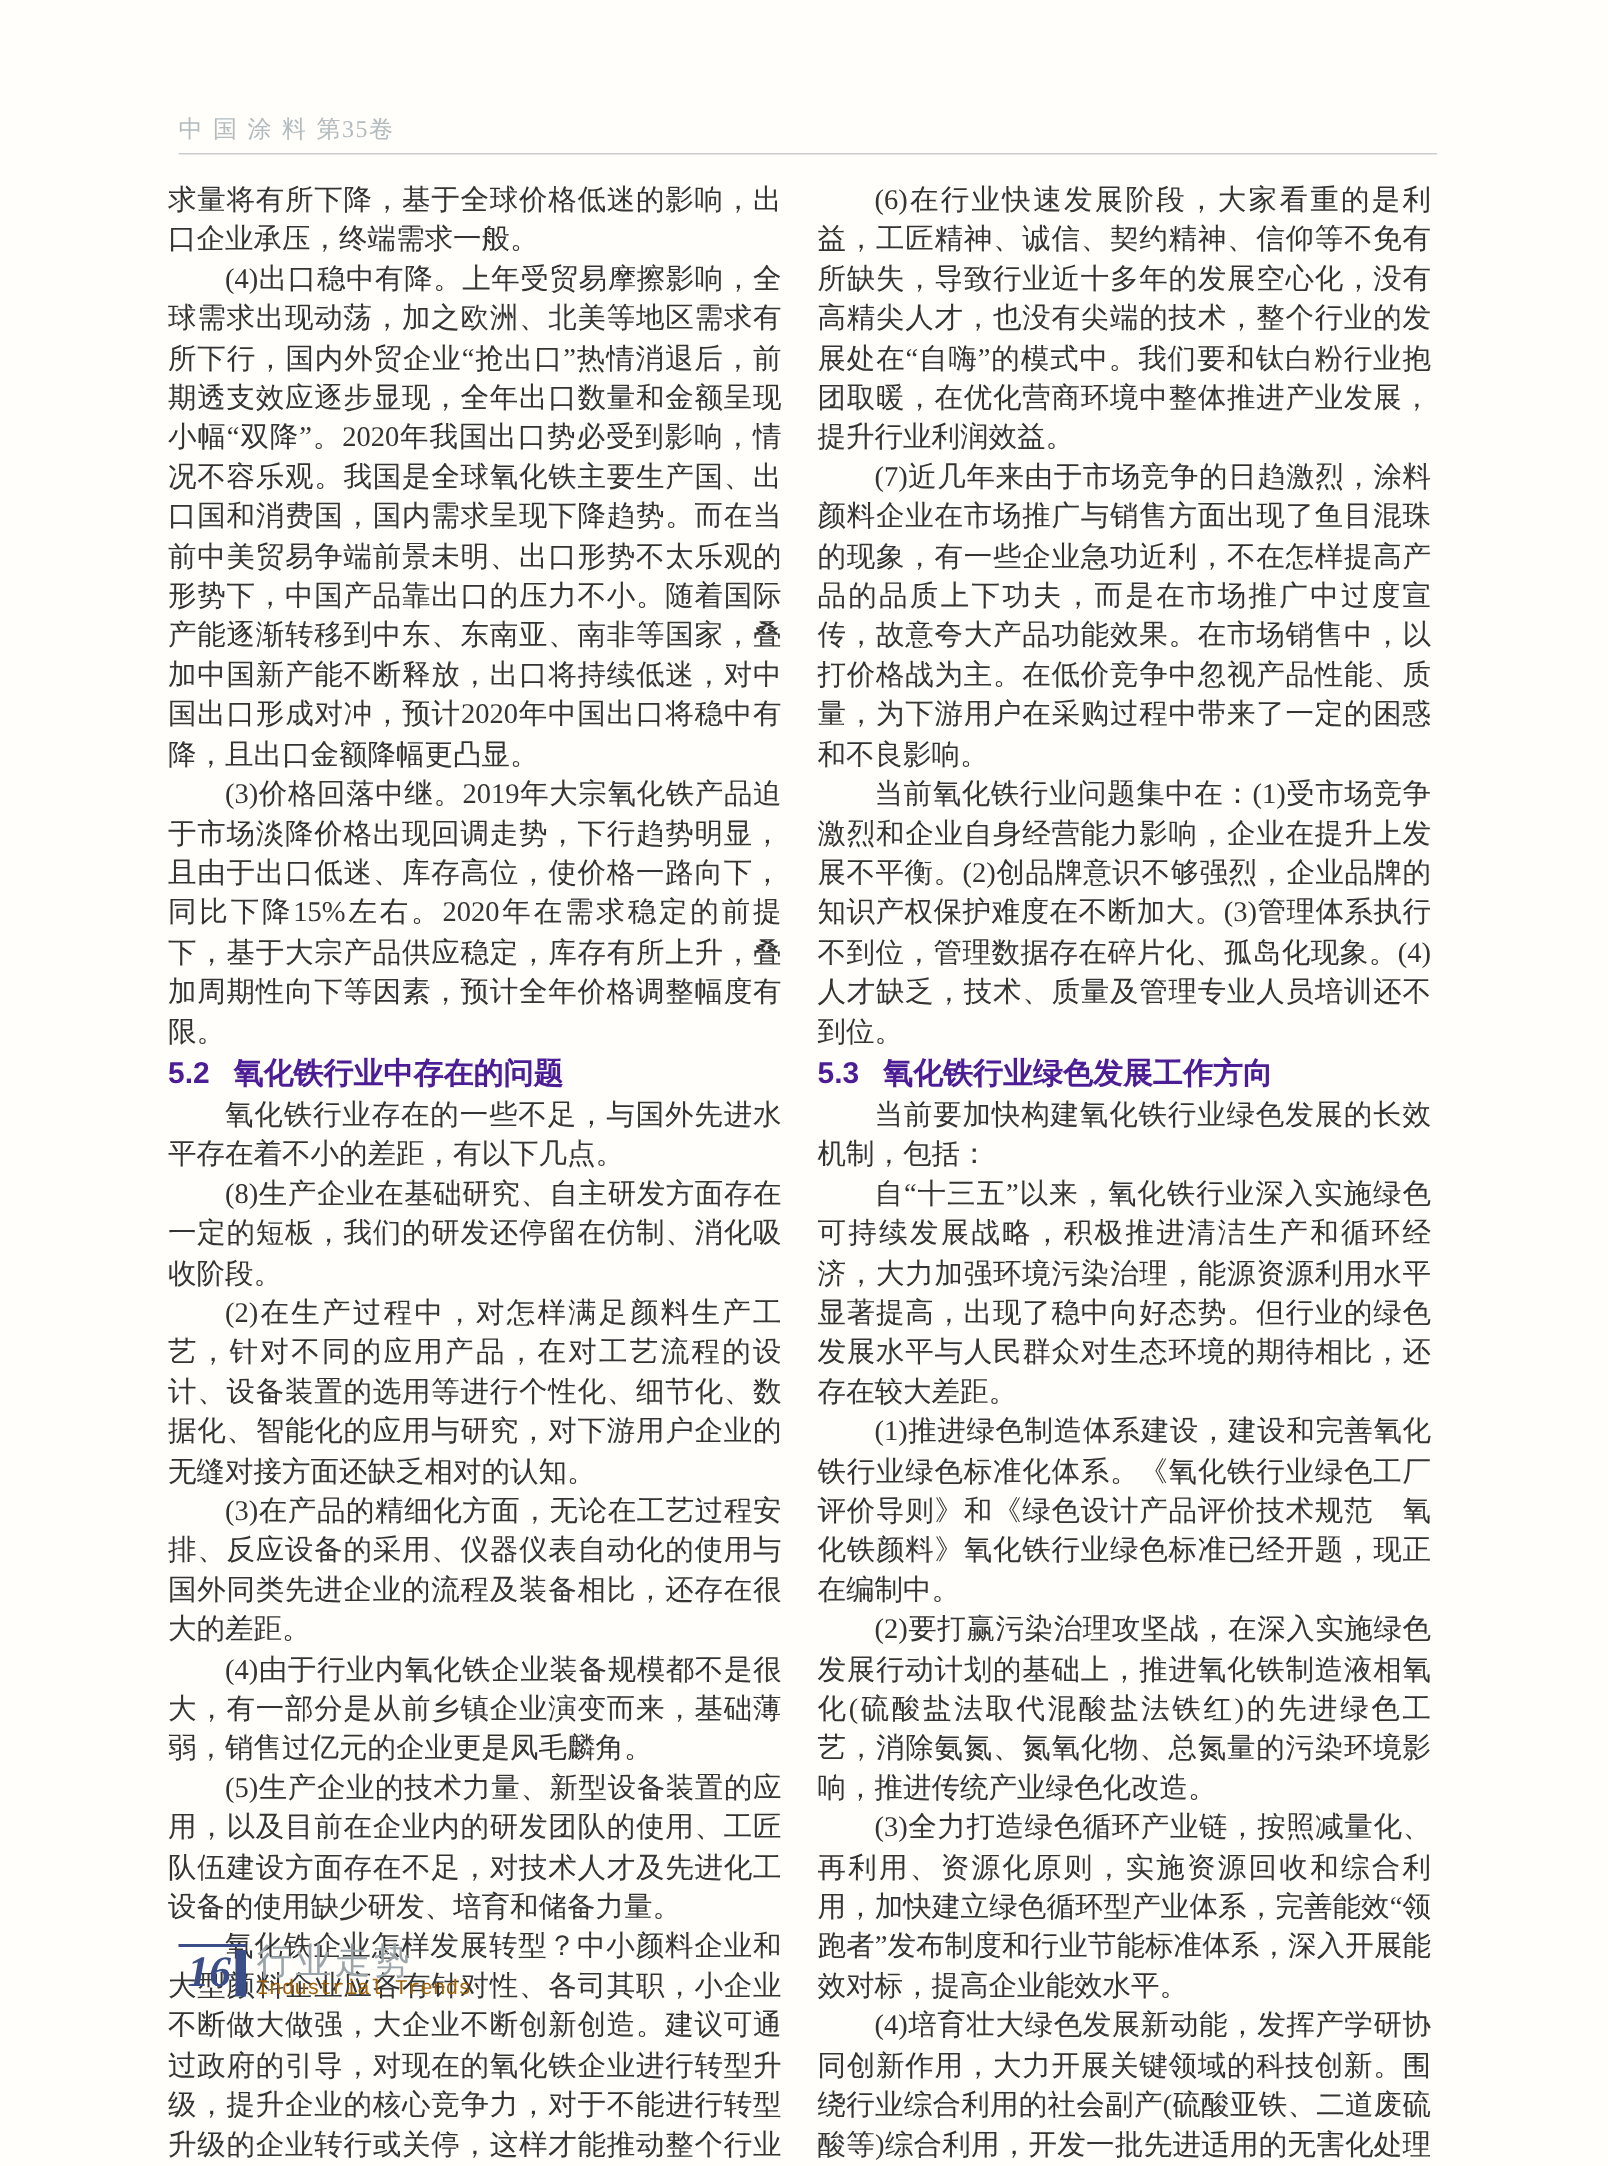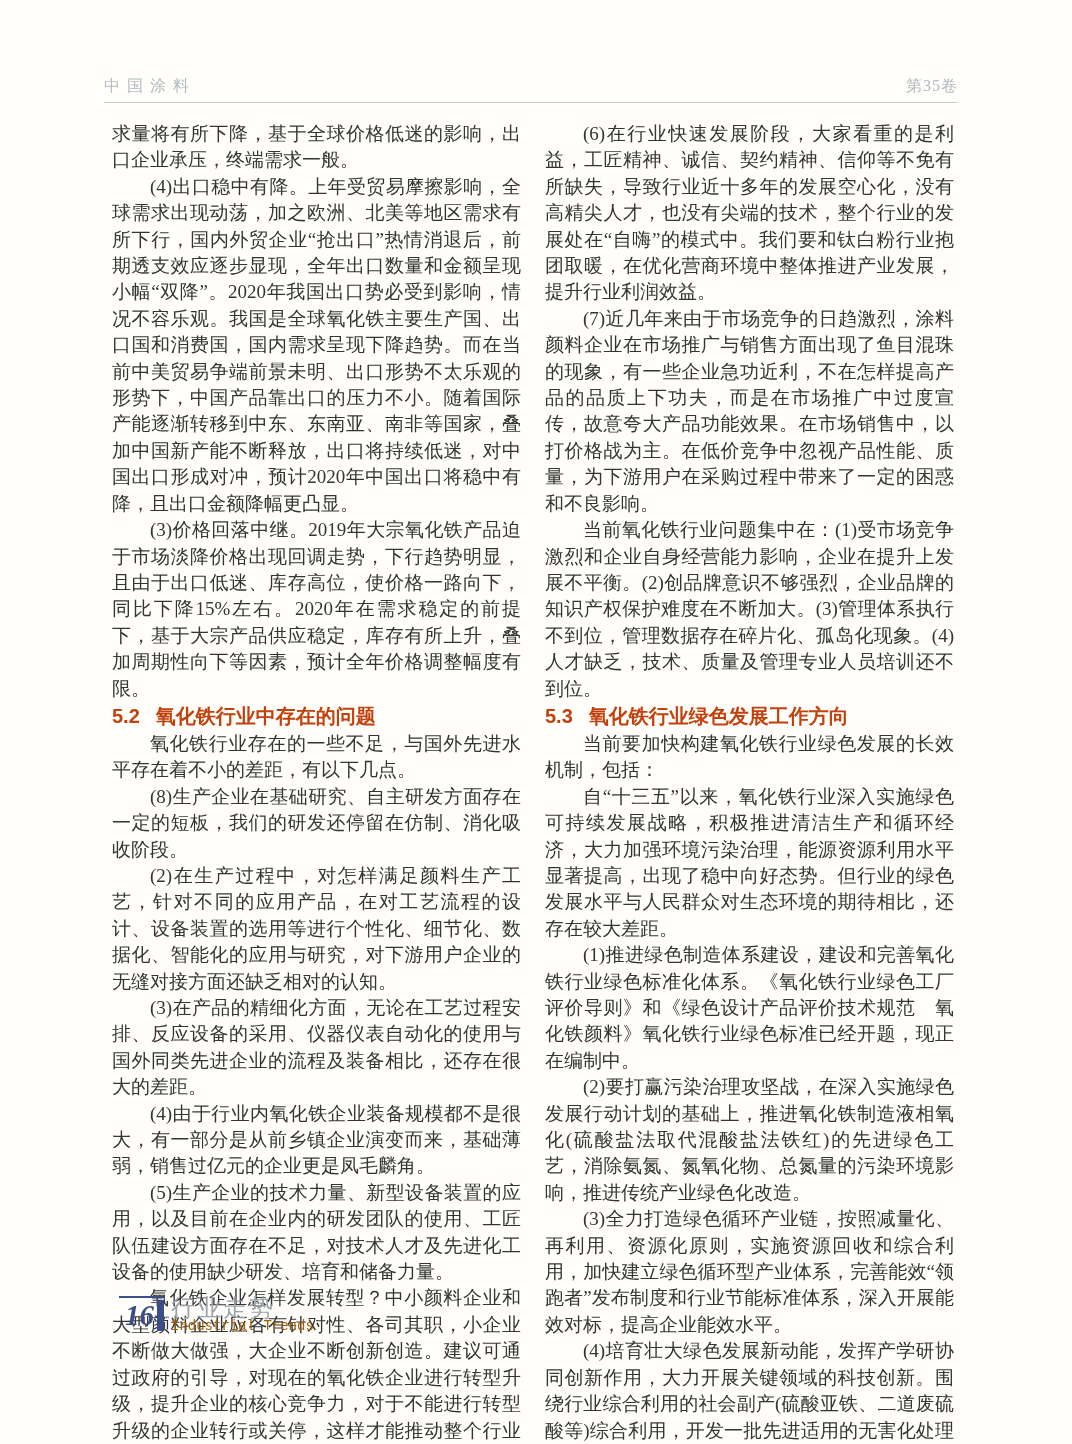--- a/index.html
+++ b/index.html
@@ -9,23 +9,22 @@
     width: 1072px;
     height: 1444px;
     margin: 0 auto;
     background: #fffefa;
     overflow: hidden;
     font-family: "Liberation Serif", serif;
   }
   
   .runhead {
     position: absolute;
-    top: 76px; left: 104px; right: 114px;
+    top: 76px; left: 119px; right: 114px;
     display: flex;
-    justify-content: space-between;
     align-items: flex-end;
     padding-bottom: 5px;
     border-bottom: 1px solid #c9cdcf;
     color: #b3bbbf;
     font-size: 16px;
   }
   .runhead .journal { letter-spacing: 7px; }
   .runhead .volume  { letter-spacing: 1px; }
   
   .content {
@@ -40,21 +39,21 @@
     font-size: 19px;
     line-height: 26.4px;
     color: #343434;
     text-align: justify;
     text-justify: inter-ideograph;
   }
   .para { margin: 0; text-indent: 2em; }
   .para.flush { text-indent: 0; }
   .sec-heading {
     margin: 1px 0;
-    color: #c2410c;
+    color: #4c1d95;
     font-weight: bold;
     font-size: 20px;
     text-indent: 0;
     font-family: "Liberation Sans", sans-serif;
     line-height: 27px;
   }
   .sec-heading .sec-num { margin-right: 16px; }
   
   .footer {
     position: absolute;

